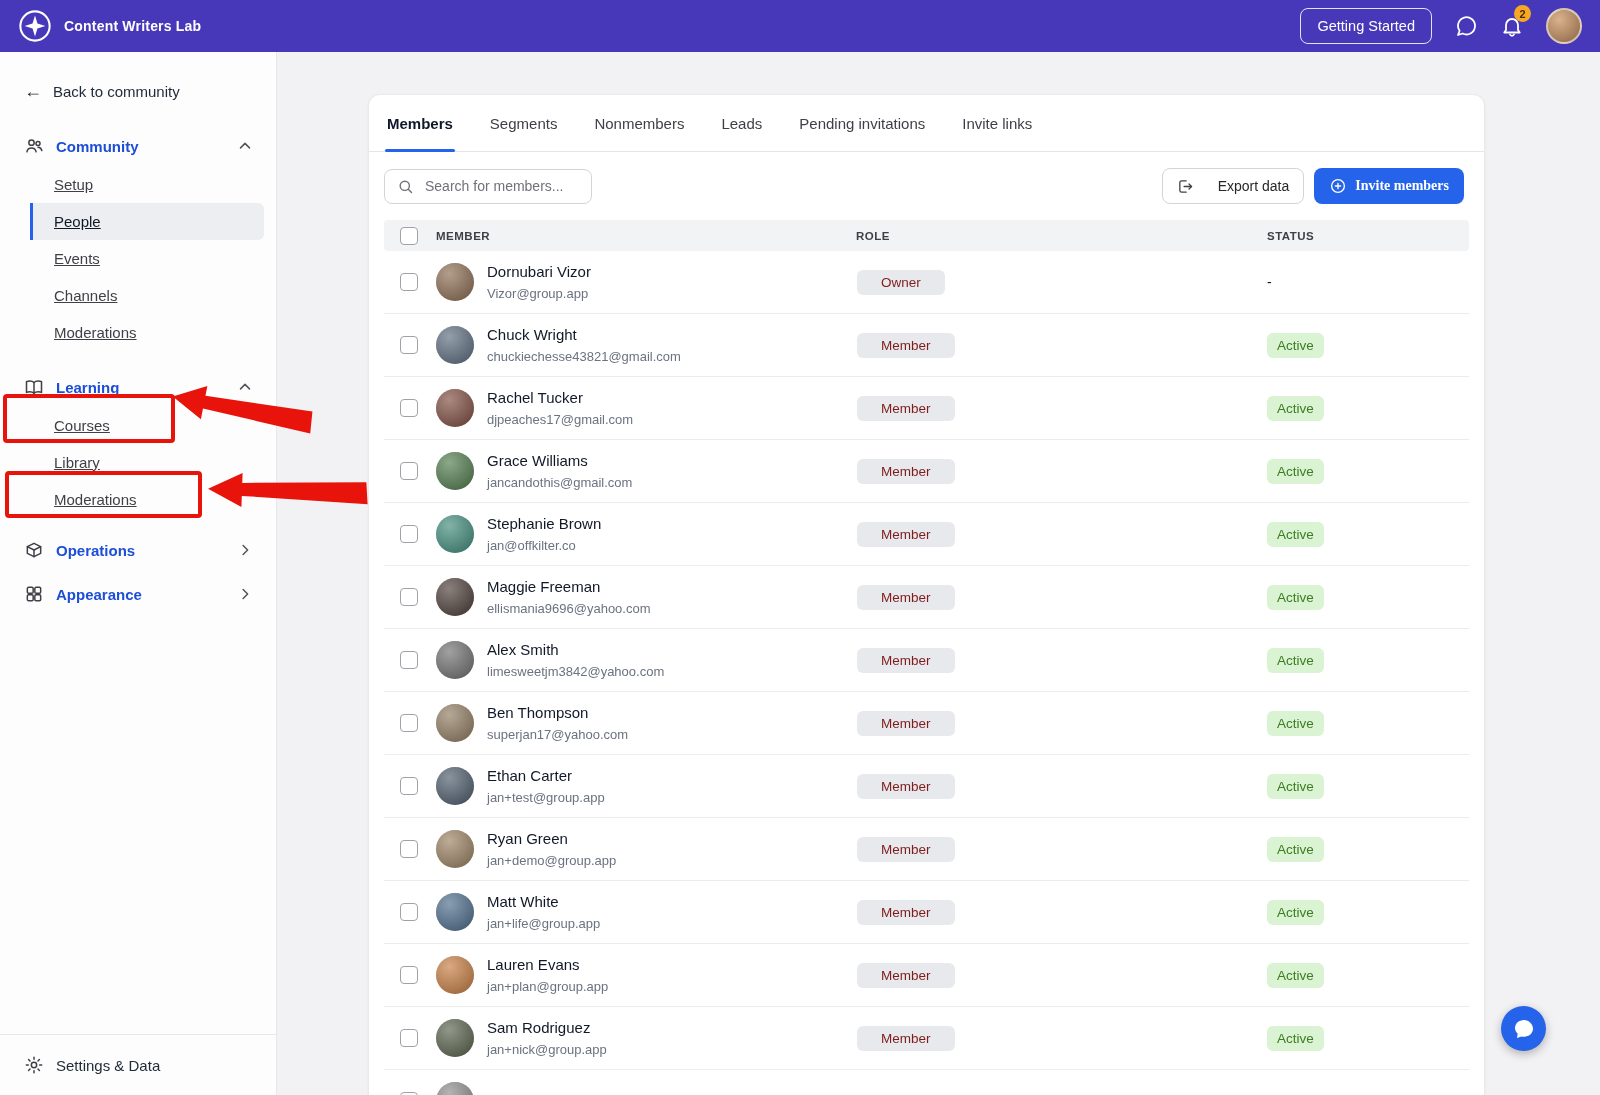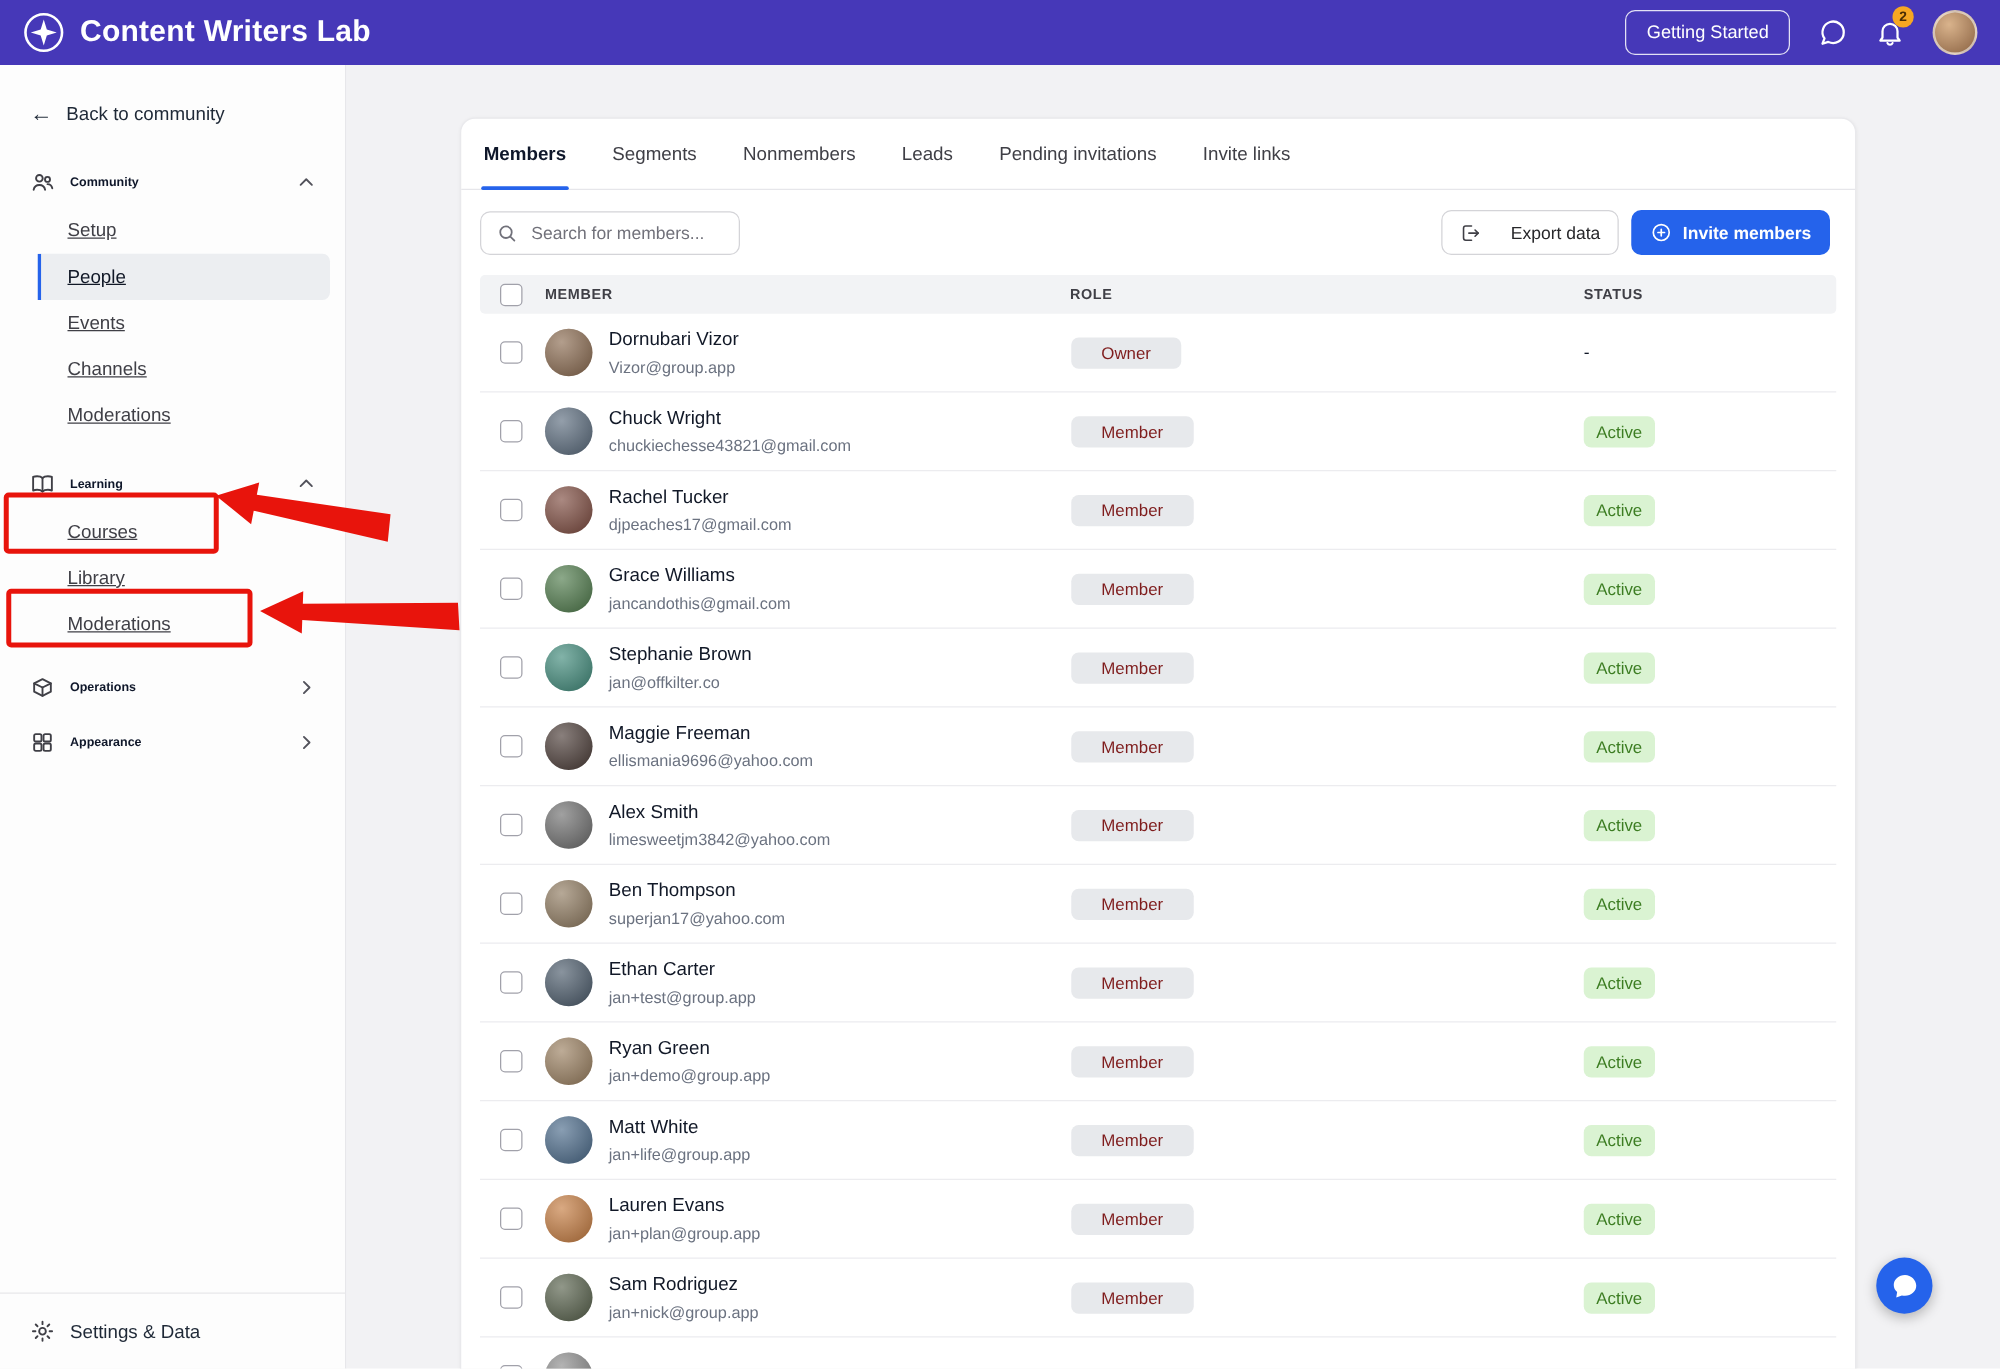--- a/index.html
+++ b/index.html
@@ -2,36 +2,36 @@
 <html style="--brand: #4638b8; --accent: #2563eb; --annotation: #e8140c; --status-bg: #daf3d2; --status-text: #3c7d22;"><head>
 <meta charset="utf-8">
 <style>
   html,body{margin:0;padding:0;}
   body{font-family:"Liberation Sans","DejaVu Sans",sans-serif;}
   .screen{position:relative;width:1600px;height:1095px;overflow:hidden;background:#f2f2f4;}
 
   
   .topbar{position:absolute;top:0;left:0;width:1600px;height:52px;background:var(--brand,#4638b8);display:flex;align-items:center;padding:0 18px;box-sizing:border-box;z-index:5;}
   .logo{width:34px;height:34px;flex:0 0 auto;}
-  .app-title{color:#fff;font-size:24px;font-weight:bold;margin-left:12px;letter-spacing:.2px;}
+  .app-title{color:#fff;font-size:14px;font-weight:bold;margin-left:12px;letter-spacing:.2px;}
   .topbar-right{margin-left:auto;display:flex;align-items:center;gap:22px;}
   .btn-ghost{border:1px solid rgba(255,255,255,.85);border-radius:8px;color:#fff;font-size:14.5px;padding:9px 16px;background:transparent;cursor:pointer;font-family:inherit;}
   .icon-btn{position:relative;width:24px;height:24px;color:#fff;cursor:pointer;}
   .icon-btn svg{width:24px;height:24px;display:block;}
   .badge{position:absolute;top:-9px;right:-7px;min-width:17px;height:17px;border-radius:9px;background:#f6a723;color:#4a2c04;font-size:11px;font-weight:bold;display:flex;align-items:center;justify-content:center;padding:0 3px;box-sizing:border-box;}
   .avatar-top{width:32px;height:32px;border-radius:50%;background:radial-gradient(circle at 35% 30%,#d9b38c,#8a6242);border:2px solid rgba(255,255,255,.55);cursor:pointer;}
 
   
   .sidebar{position:absolute;top:52px;left:0;width:277px;bottom:0;background:#fdfdfd;border-right:1px solid #e7e7ea;box-sizing:border-box;z-index:2;}
   .back-row{display:flex;align-items:center;gap:11px;margin:30px 24px 0;font-size:15px;color:#1f2937;cursor:pointer;}
   .back-arrow{font-size:18px;line-height:1;color:#1f2937;}
   .nav-header{display:flex;align-items:center;gap:12px;padding:10px 22px 10px 24px;margin-top:26px;cursor:pointer;}
   .nav-header .nav-ic{width:20px;height:20px;color:#3f3f46;flex:0 0 auto;}
   .nav-ic svg{width:20px;height:20px;display:block;}
-  .nav-header .lbl{font-size:10px;font-weight:600;color:#0f172a;text-align:center;}
+  .nav-header .lbl{font-size:15px;font-weight:600;color:#1d4ed8;text-align:center;}
   .chev{margin-left:auto;width:18px;height:18px;color:#52525b;}
   .chev svg{width:18px;height:18px;display:block;}
   .nav-items .nav-item{padding:8.5px 24px 8.5px 54px;font-size:15px;color:#3f3f46;line-height:20px;cursor:pointer;text-decoration:underline;}
   .nav-item.active{margin:0 12px 0 30px;padding:8.5px 0 8.5px 21px;background:#eceef1;border-left:3px solid var(--accent,#2563eb);border-radius:0 6px 6px 0;color:#111827;}
   .section-gap{height:8px;}
   .sidebar-footer{position:absolute;left:0;right:0;bottom:0;border-top:1px solid #e7e7ea;padding:20px 24px;display:flex;align-items:center;gap:12px;cursor:pointer;background:#fdfdfd;}
   .sidebar-footer .lbl{font-size:15px;color:#1f2937;}
 
   
   .card{position:absolute;left:368px;top:94px;width:1117px;height:1080px;background:#fff;border:1px solid #e9e9ec;border-radius:12px;box-shadow:0 1px 3px rgba(0,0,0,.05);box-sizing:border-box;z-index:1;}
@@ -40,21 +40,21 @@
   .tab.active{color:#0f172a;font-weight:600;}
   .tab.active::after{content:"";position:absolute;left:0;right:0;bottom:-1px;height:3px;background:var(--accent,#2563eb);border-radius:2px;}
   .toolbar{display:flex;align-items:center;padding:16px 20px 16px 15px;box-sizing:border-box;}
   .search-box{display:flex;align-items:center;gap:9px;width:208px;height:35px;border:1px solid #d4d4d8;border-radius:8px;padding:0 12px;box-sizing:border-box;background:#fff;}
   .search-box svg{width:17px;height:17px;color:#71717a;flex:0 0 auto;}
   .search-box input{border:none;outline:none;font-size:14px;color:#3f3f46;width:100%;font-family:inherit;background:transparent;}
   .search-box input::placeholder{color:#71717a;}
   .toolbar-right{margin-left:auto;display:flex;align-items:center;gap:10px;}
   .btn-outline{display:flex;align-items:center;gap:24px;height:36px;padding:0 14px;border:1px solid #d4d4d8;border-radius:8px;background:#fff;font-size:14px;color:#27272a;cursor:pointer;font-family:inherit;}
   .btn-outline svg{width:17px;height:17px;color:#3f3f46;}
-  .btn-primary{display:flex;align-items:center;gap:8px;height:36px;padding:0 15px;border:none;border-radius:8px;background:var(--accent,#2563eb);font-size:14px;font-weight:600;color:#fff;cursor:pointer;font-family:Liberation Sans, sans-serif;}
+  .btn-primary{display:flex;align-items:center;gap:8px;height:36px;padding:0 15px;border:none;border-radius:8px;background:var(--accent,#2563eb);font-size:14px;font-weight:600;color:#fff;cursor:pointer;font-family:Liberation Serif, serif;}
   .btn-primary svg{width:18px;height:18px;}
 
   
   .table{margin:0 15px;}
   .thead{display:grid;grid-template-columns:48px 424px 403px 1fr;align-items:center;height:31px;background:#f2f3f5;border-radius:4px;}
   .th{font-size:11.5px;font-weight:bold;letter-spacing:.5px;color:#3f3f46;}
   .th.member{padding-left:4px;}
   .th.status{padding-left:8px;}
   .checkbox{width:18px;height:18px;border:1.5px solid #a1a1aa;border-radius:4px;background:#fff;margin-left:16px;box-sizing:border-box;cursor:pointer;}
   .row{display:grid;grid-template-columns:48px 424px 403px 1fr;align-items:center;height:62px;border-bottom:1px solid #ececef;}

